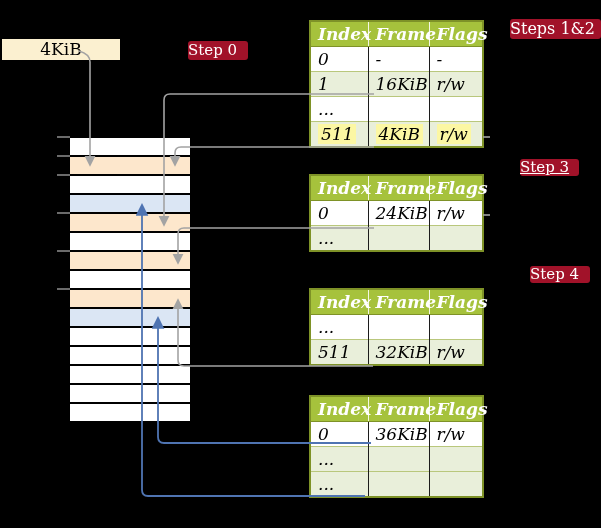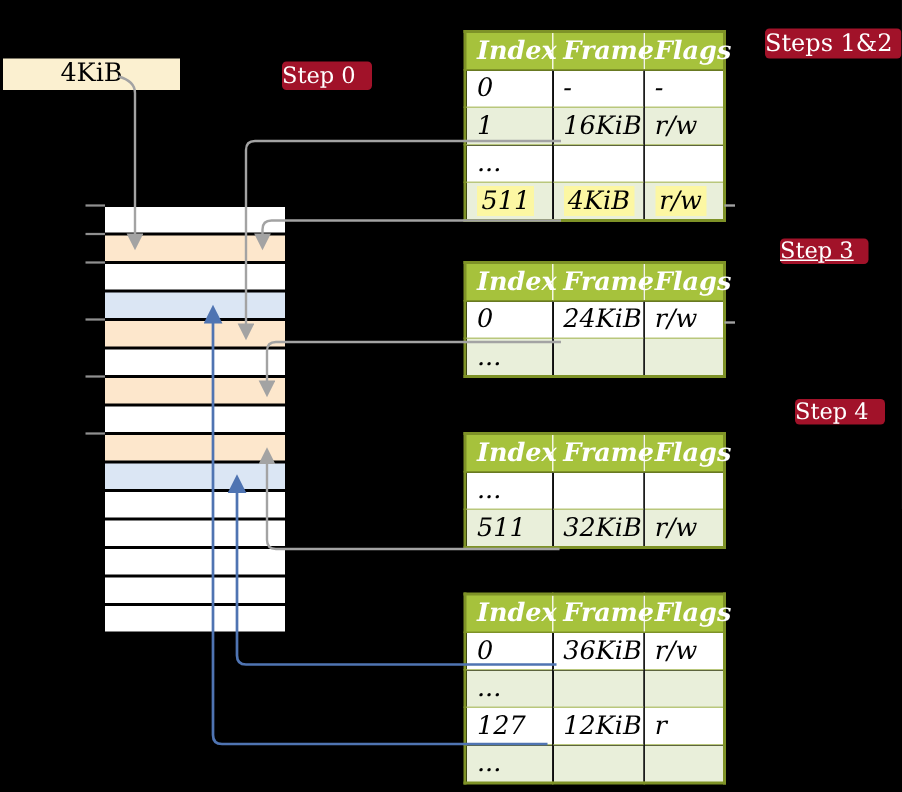--- a/index.html
+++ b/index.html
@@ -213,25 +213,20 @@
       <tr class="r-white">
         <td>0</td>
         <td>36KiB</td>
         <td>r/w</td>
       </tr>
       <tr class="r-green">
         <td>...</td>
         <td></td>
         <td></td>
       </tr>
-      <tr class="r-white">
-        <td>127</td>
-        <td>12KiB</td>
-        <td>r</td>
-      </tr>
       <tr class="r-green">
         <td>...</td>
         <td></td>
         <td></td>
       </tr>
     </tbody>
   </table>
 
   <svg class="overlay" width="601" height="528" viewBox="0 0 601 528">
     <defs>

